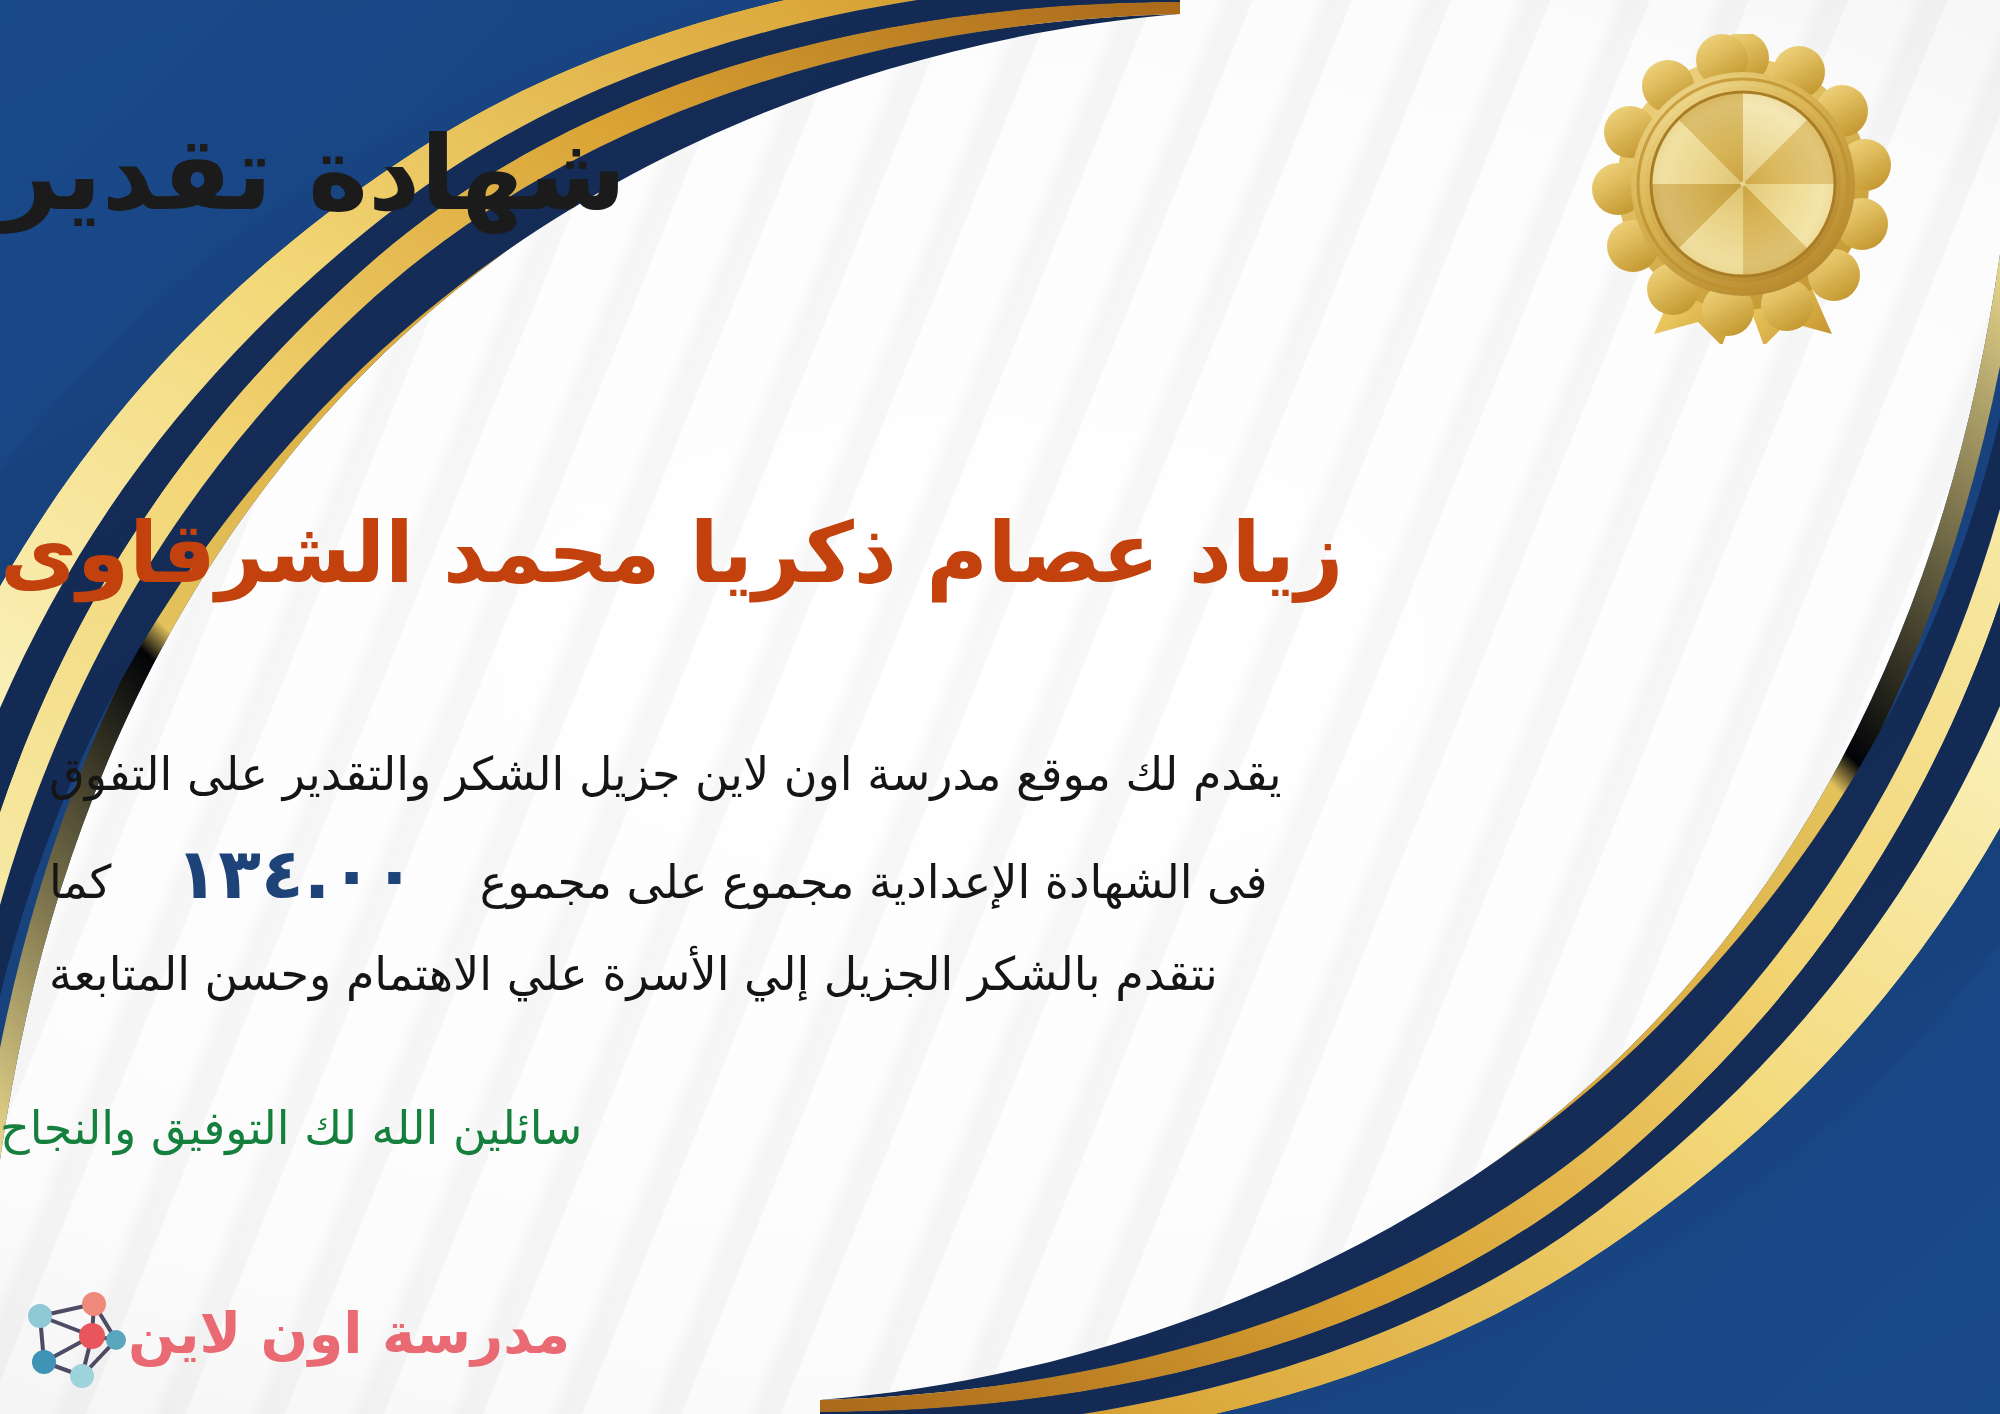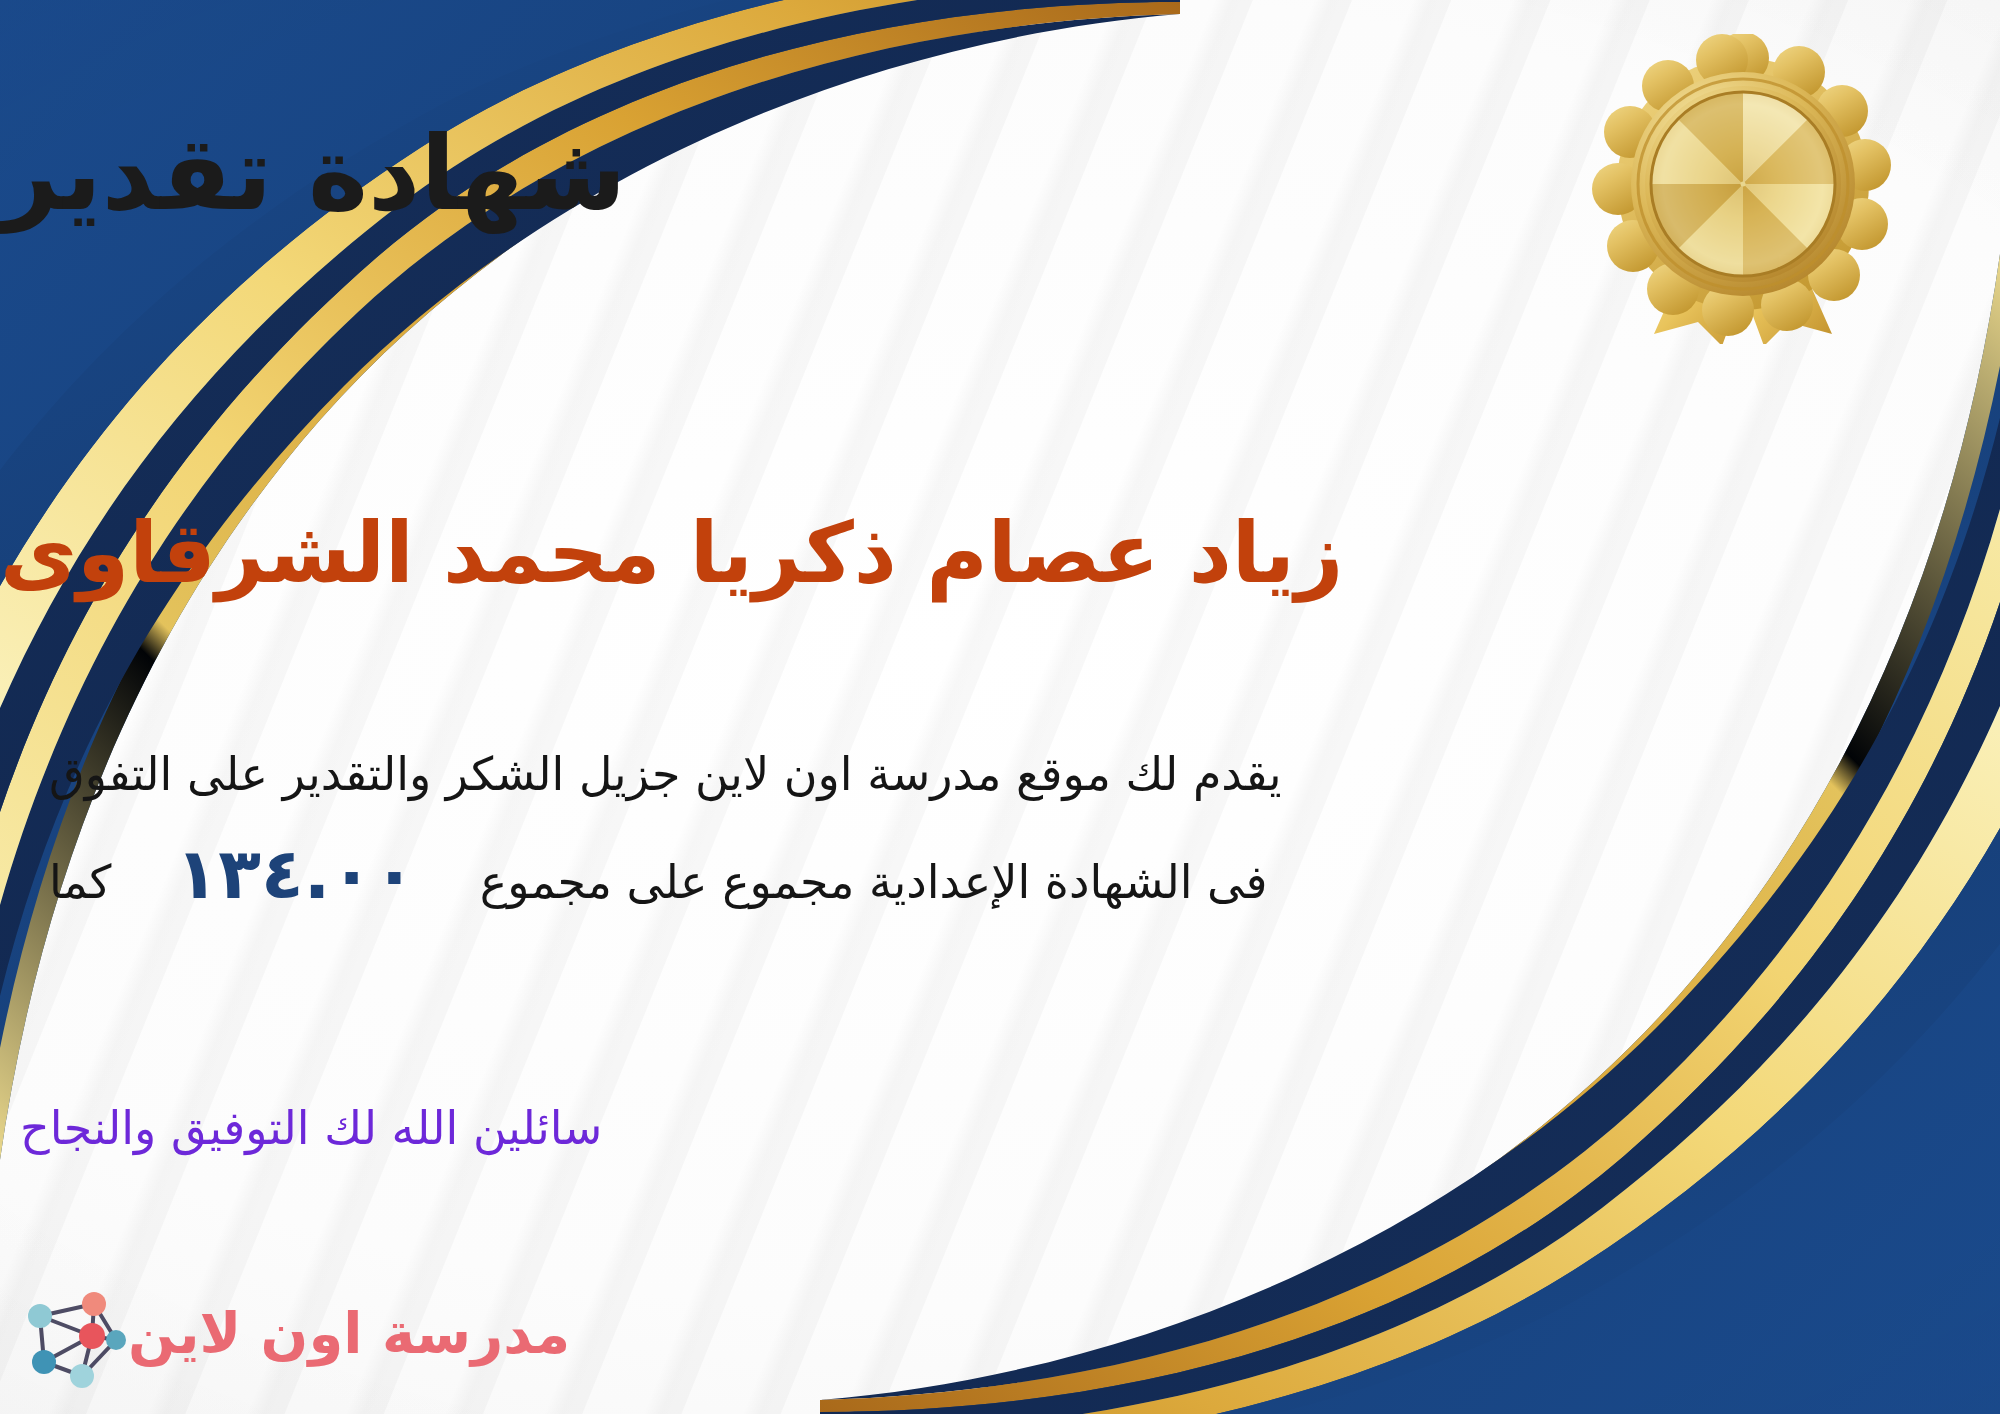--- a/index.html
+++ b/index.html
@@ -94,24 +94,23 @@
     font-size:70px;
     padding:0 34px;
     letter-spacing:2px;
   }
   .sp{display:inline-block;width:30px;}
 
   .closing{
     position:absolute;
     top:1092px;left:0;right:0;
     font-size:46px;
-    color:#6d28d9;
+    color:#15803d;
     line-height:1.6;
     white-space:nowrap;
-    padding-left:20px;
   }
 
   
   .brand{
     position:absolute;
     left:20px;bottom:18px;
     display:flex;
     align-items:center;
     direction:rtl;
   }
@@ -311,20 +310,21 @@
     <div class="recipient">زياد عصام ذكريا محمد الشرقاوى</div>
 
     <div class="body-block">
 
       <div class="body-line">يقدم لك موقع مدرسة اون لاين جزيل الشكر  والتقدير على التفوق</div>
 
       <div class="body-line">
         <span>فى الشهادة الإعدادية مجموع على مجموع</span><span class="sp"></span><span class="grade-value">١٣٤.٠٠</span><span class="sp"></span><span>كما</span>
       </div>
 
+      <div class="body-line">نتقدم  بالشكر الجزيل إلي الأسرة علي الاهتمام وحسن المتابعة</div>
     </div>
 
     <div class="closing">سائلين الله لك التوفيق  والنجاح</div>
   </div>
 
   <div class="brand">
     <div class="brand-text">
       <div class="brand-ar">مدرسة اون لاين</div>
     </div>
 

